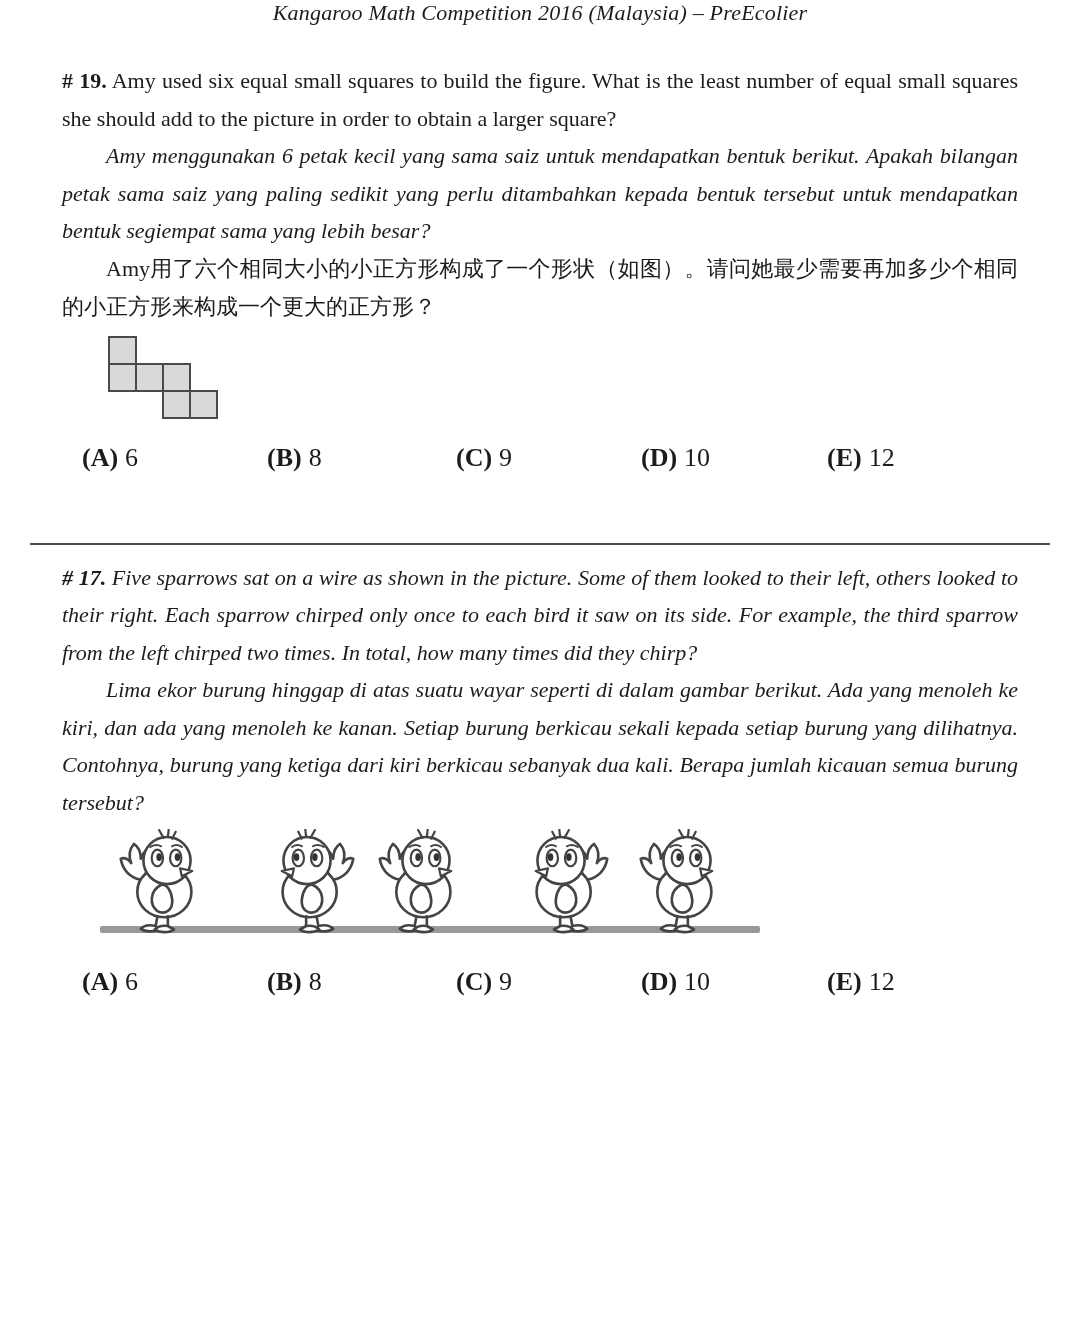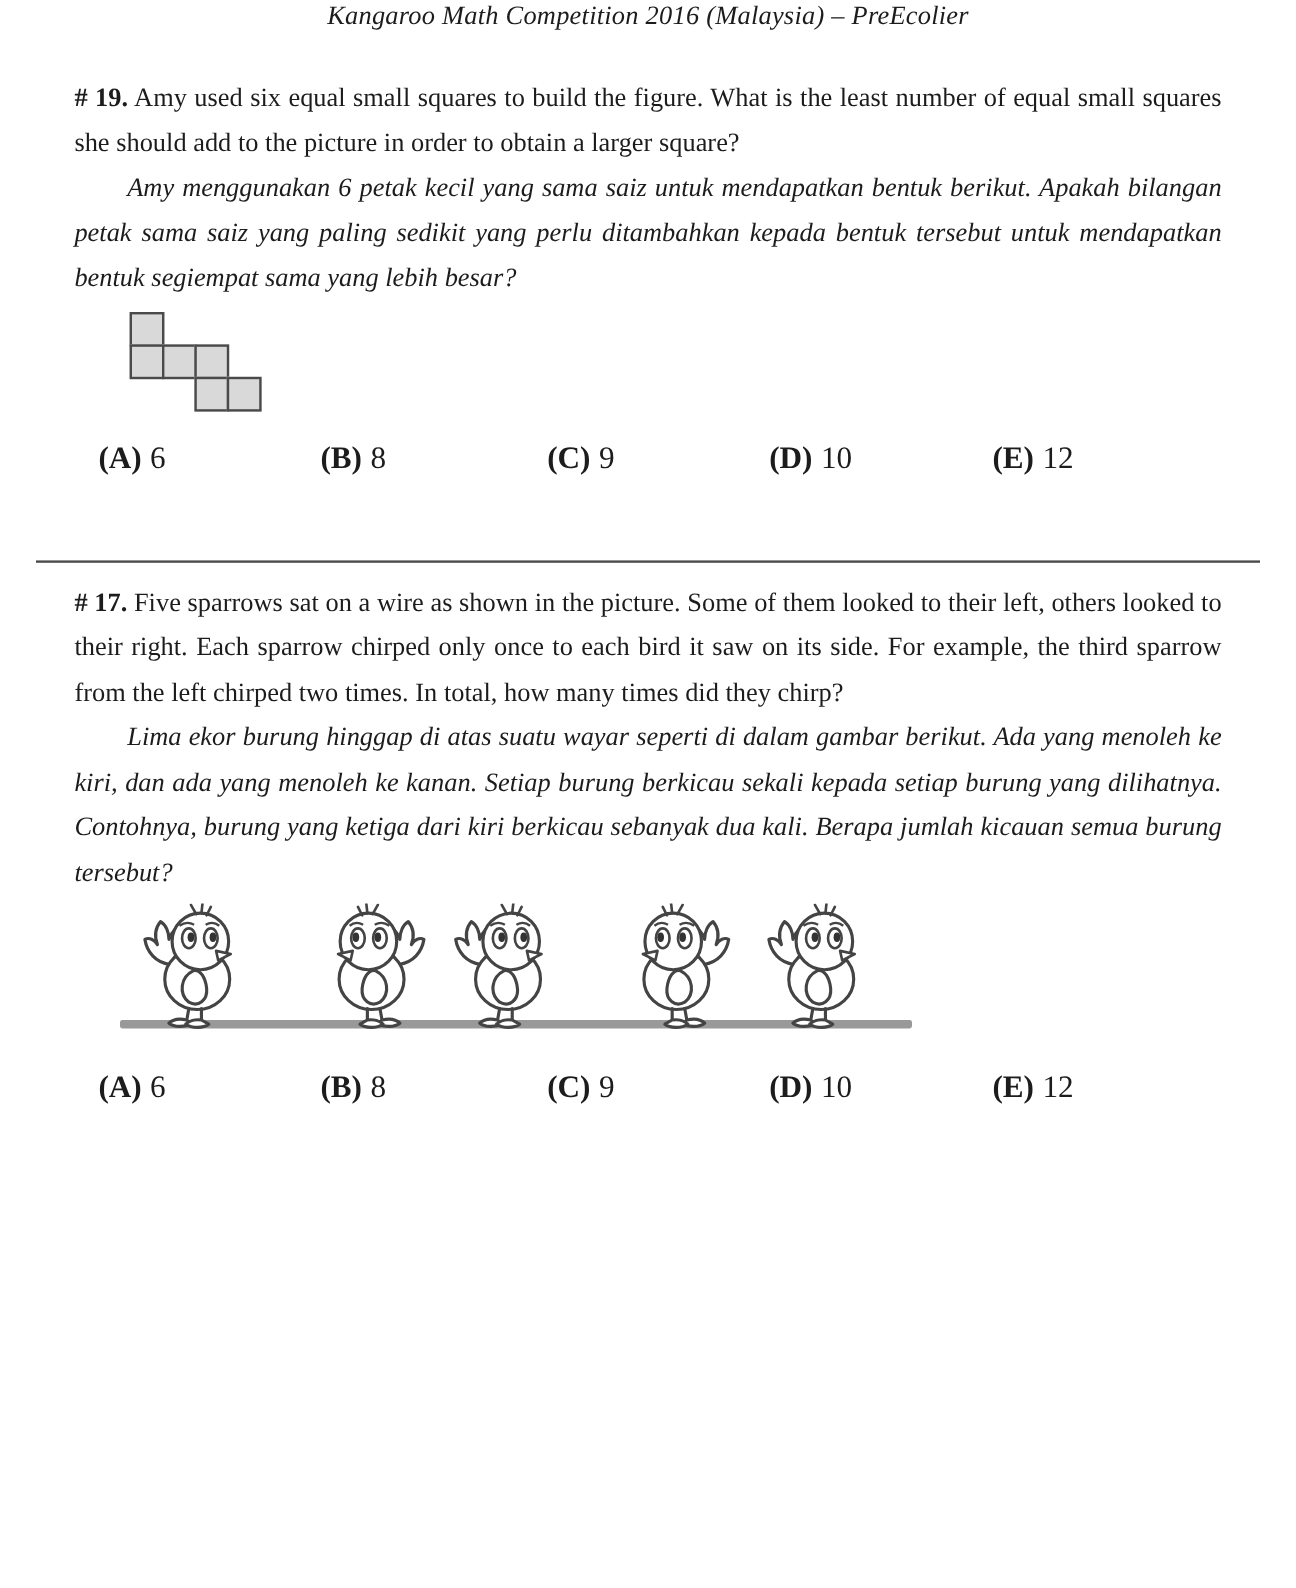--- a/index.html
+++ b/index.html
@@ -7,21 +7,21 @@
     position:relative;width:1080px;height:1323px;background:#ffffff;
     font-family:"Liberation Serif", serif;color:#1c1c1c;overflow:hidden;
   }
   .content{padding:0 62px;}
   .doc-header{
     text-align:center;font-style:italic;font-size:22px;
     letter-spacing:0.2px;
   }
   p.para{margin:0;font-size:22px;line-height:37.5px;text-align:justify;}
   p.q-en{margin-top:36px;}
-  p.q17-en{margin-top:14px;}
+  p.q17-en{margin-top:14px;font-style:italic;}
   .qnum{font-weight:bold;}
   p.ms{font-style:italic;text-indent:44px;}
   p.zh{text-indent:44px;line-height:38px;}
   .figure16{position:relative;height:83px;margin:10px 0 0 46px;}
   .sq{position:absolute;width:29px;height:29px;box-sizing:border-box;}
   .options{position:relative;height:30px;margin-top:24px;font-size:26px;}
   .opt{position:absolute;top:0;white-space:nowrap;}
   .opt .lbl{font-weight:bold;}
   .opt .val{margin-left:7px;}
   .divider{height:2px;background:#4d4d4d;margin:70px -32px 0 -32px;}
@@ -36,20 +36,21 @@
 
 <div class="page">
   <div class="doc-header">Kangaroo Math Competition 2016 (Malaysia) – PreEcolier</div>
 
   <div class="content">
 
     <p class="para q-en"><span class="qnum"># 19.</span> <span>Amy used six equal small squares to build the figure. What is the least number of equal small squares she should add to the picture in order to obtain a larger square?</span></p>
 
     <p class="para ms">Amy menggunakan 6 petak kecil yang sama saiz untuk mendapatkan bentuk berikut. Apakah bilangan petak sama saiz yang paling sedikit yang perlu ditambahkan kepada bentuk tersebut untuk mendapatkan bentuk segiempat sama yang lebih besar?</p>
 
+    <p class="para zh">Amy用了六个相同大小的小正方形构成了一个形状（如图）。请问她最少需要再加多少个相同的小正方形来构成一个更大的正方形？</p>
 
     <div class="figure16" id="squares-figure">
         <div class="sq" style="left: 0px; top: 0px; background: rgb(217, 217, 217); border: 2px solid rgb(74, 74, 74);"></div>
         <div class="sq" style="left: 0px; top: 27px; background: rgb(217, 217, 217); border: 2px solid rgb(74, 74, 74);"></div>
         <div class="sq" style="left: 27px; top: 27px; background: rgb(217, 217, 217); border: 2px solid rgb(74, 74, 74);"></div>
         <div class="sq" style="left: 54px; top: 27px; background: rgb(217, 217, 217); border: 2px solid rgb(74, 74, 74);"></div>
         <div class="sq" style="left: 54px; top: 54px; background: rgb(217, 217, 217); border: 2px solid rgb(74, 74, 74);"></div>
         <div class="sq" style="left: 81px; top: 54px; background: rgb(217, 217, 217); border: 2px solid rgb(74, 74, 74);"></div>
       </div>
 

